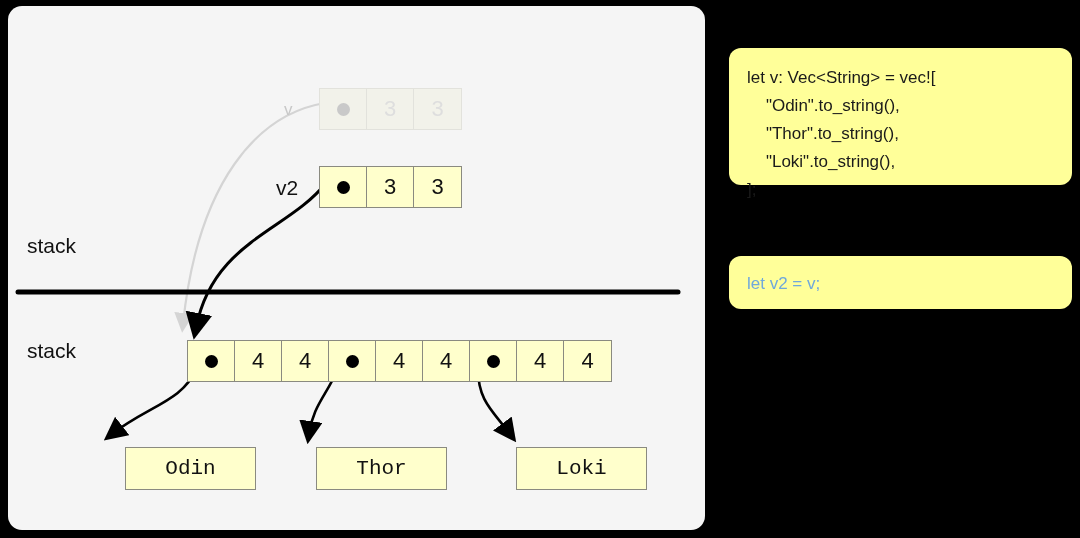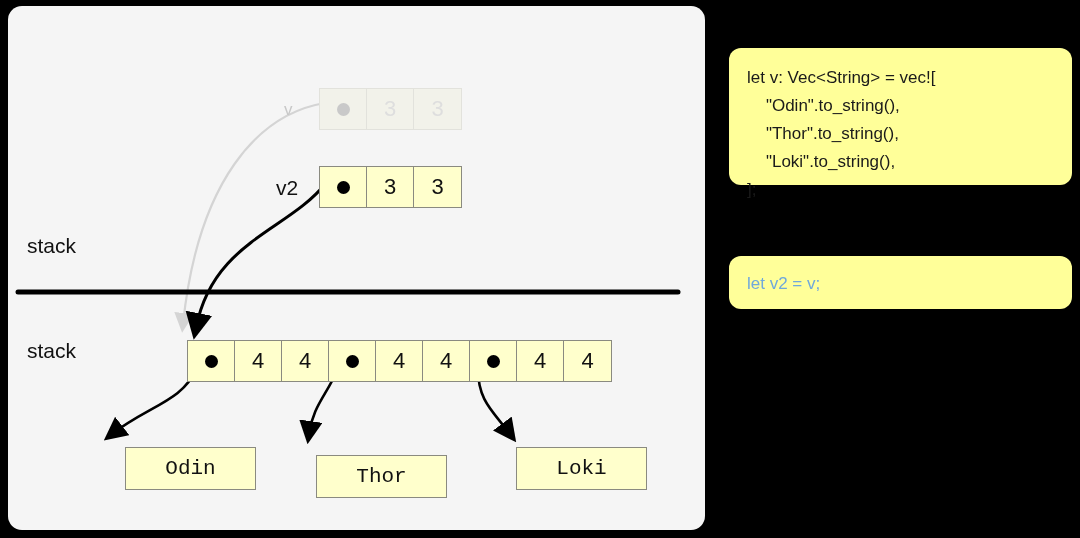--- a/index.html
+++ b/index.html
@@ -113,21 +113,21 @@
     background: #ffffcc;
     border: 1.5px solid #8a8a80;
     display: flex;
     align-items: center;
     justify-content: center;
     font-family: "Liberation Mono", monospace;
     font-size: 21px;
     color: #111111;
   }
   #string-box-0 { left: 108px; top: 441px; margin-left: 9px; }
-  #string-box-1 { left: 308px; top: 441px; margin-top: 8px; }
+  #string-box-1 { left: 308px; top: 441px; }
   #string-box-2 { left: 508px; top: 441px; }
 
   
   .code-block {
     position: absolute;
     background: #ffff99;
     border-radius: 12px;
     font-family: Liberation Sans, sans-serif;
     font-size: 17px;
     line-height: 28px;

